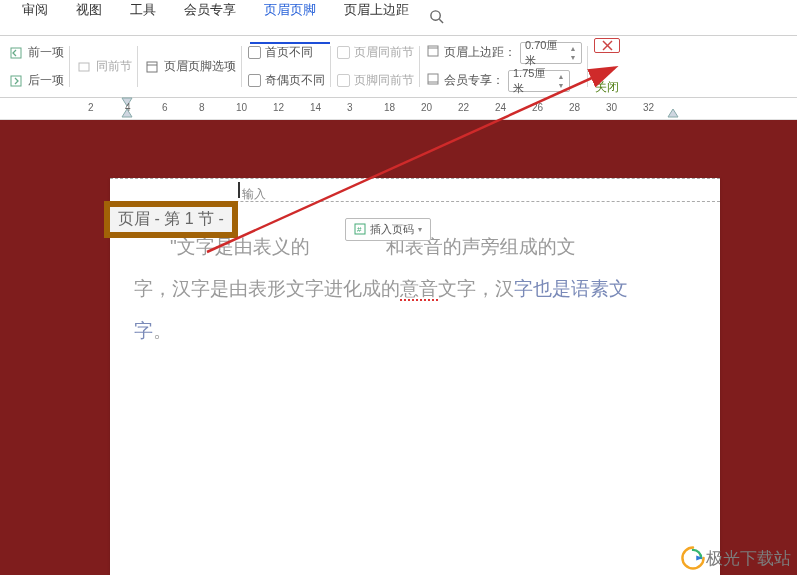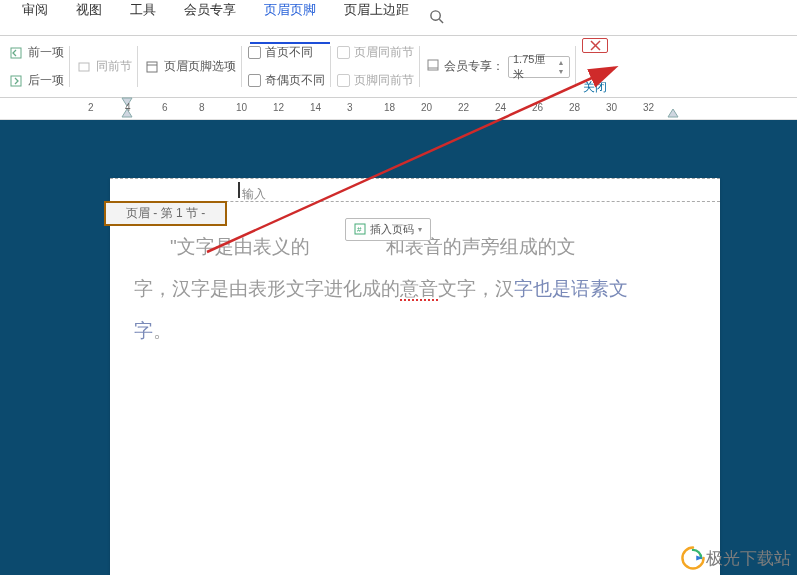--- a/index.html
+++ b/index.html
@@ -13,29 +13,29 @@
 .rgroup.bordered::after{content:"";position:absolute;right:0;top:6px;bottom:6px;width:1px;background:#d8d8d8}
 .ritem{display:flex;align-items:center;gap:4px;font-size:12px;color:#555;height:22px;cursor:pointer}
 .ritem .ico{width:16px;height:16px;display:inline-flex;align-items:center;justify-content:center}
 .ritem.disabled{color:#aaa}
 .chk{width:13px;height:13px;border:1px solid #999;border-radius:2px;display:inline-block}
 .spin{display:flex;align-items:center;gap:4px;font-size:12px;color:#555}
 .spin-input{width:62px;height:22px;border:1px solid #bbb;border-radius:2px;padding:0 18px 0 4px;font-size:11px;position:relative;display:inline-flex;align-items:center}
 .spin-btns{position:absolute;right:1px;top:1px;bottom:1px;width:14px;display:flex;flex-direction:column}
 .spin-btns span{flex:1;font-size:7px;color:#888;text-align:center;line-height:9px;cursor:pointer}
 .close-btn{width:26px;height:22px;border:1px solid #c44;border-radius:2px;color:#c44;display:flex;align-items:center;justify-content:center;font-size:14px;cursor:pointer}
-.close-label{font-size:12px;color:#0369a1;text-align:center;margin-top:20px}
+.close-label{font-size:12px;color:#4d7c0f;text-align:center;margin-top:20px}
 .ruler{position:relative;height:22px;background:#fff;border-bottom:1px solid #e0e0e0;margin-left:0}
 .ruler-scale{position:absolute;left:88px;right:20px;top:4px;height:16px;display:flex}
 .ruler-num{font-size:10px;color:#666;width:37px;text-align:left}
 .ruler-marker{position:absolute;width:10px;height:10px}
-.page-area{background:#0c4a6e;height:455px;padding-top:50px;overflow:hidden;position:relative}
+.page-area{background:#7f1d1d;height:455px;padding-top:50px;overflow:hidden;position:relative}
 .page{background:#fff;width:610px;margin-left:110px;min-height:500px;box-shadow:0 1px 3px rgba(0,0,0,.15);position:relative;padding:0 20px}
 .hdr-zone{border:1px dashed #aaa;border-left:0;border-right:0;height:24px;margin:0 -20px;position:relative;margin-top:8px}
-.hdr-tag{position:absolute;left:-6px;top:100%;background:#f3f3f3;border:2px solid #a16207;padding:2px 20px;font-size:12px;color:#666}
+.hdr-tag{position:absolute;left:-6px;top:100%;background:#f3f3f3;border:6px solid #a16207;padding:2px 8px;font-size:16px;color:#666}
 .page-num-btn{position:absolute;left:235px;top:40px;background:#fefefe;border:1px solid #bbb;padding:3px 8px;font-size:11px;color:#555;display:flex;align-items:center;gap:4px;cursor:pointer;border-radius:2px}
 .body-text{padding:24px 4px 0;font-size:19px;color:#9a9a9a;line-height:2.2}
 .underline-red{border-bottom:2px dotted #d33}
 .link-text{color:#7a8ab8}
 .arrow{position:absolute;pointer-events:none;z-index:50}
 .watermark{position:absolute;right:6px;bottom:5px;display:flex;align-items:center;font-size:17px;color:#7c7c7c;z-index:60}
 .wm-ico{width:26px;height:26px}
 .vlabel{position:absolute;left:132px;top:7px;font-size:12px;color:#888}
 .vcursor{position:absolute;left:128px;top:3px;width:2px;height:16px;background:#333}
 svg{overflow:visible}
@@ -114,20 +114,34 @@
     <div class="ritem disabled">
         <span class="chk" style="border-color:#ccc"></span>
         <span>页眉同前节</span>
       </div>
     <div class="ritem disabled">
         <span class="chk" style="border-color:#ccc"></span>
         <span>页脚同前节</span>
       </div>
   </div>
   <div class="rgroup bordered">
+    <div class="spin">
+      <span class="ico"><svg width="14" height="14">
+            <rect x="2" y="2" width="10" height="10" fill="none" stroke="#888"></rect>
+            <line x1="2" y1="4" x2="12" y2="4" stroke="#888"></line>
+          </svg></span>
+      <span>页眉上边距：</span>
+      <span class="spin-input">
+          <span>0.70厘米</span>
+          <span class="spin-btns">
+            <span>▲</span>
+            <span>▼</span>
+          </span>
+        </span>
+    </div>
     <div class="spin">
       <span class="ico"><svg width="14" height="14">
             <rect x="2" y="2" width="10" height="10" fill="none" stroke="#888"></rect>
             <line x1="2" y1="10" x2="12" y2="10" stroke="#888"></line>
           </svg></span>
       <span>会员专享：</span>
       <span class="spin-input">
           <span>1.75厘米</span>
           <span class="spin-btns">
             <span>▲</span>

